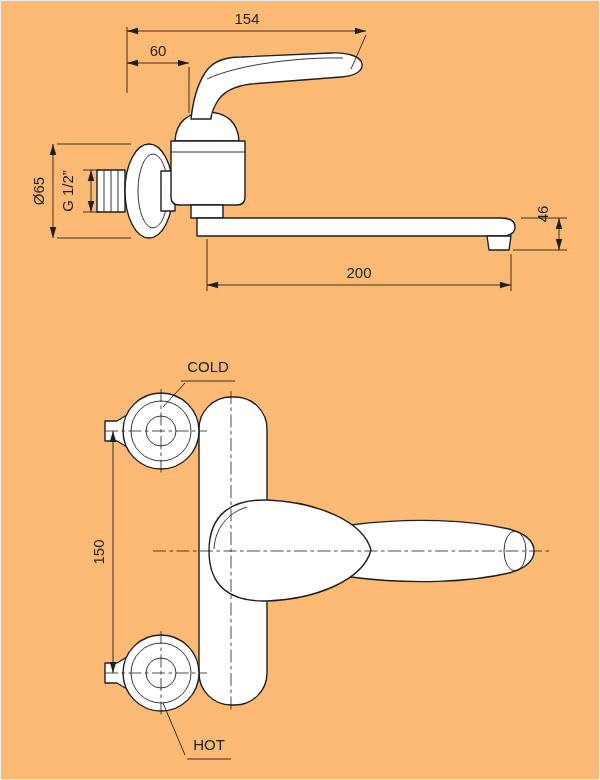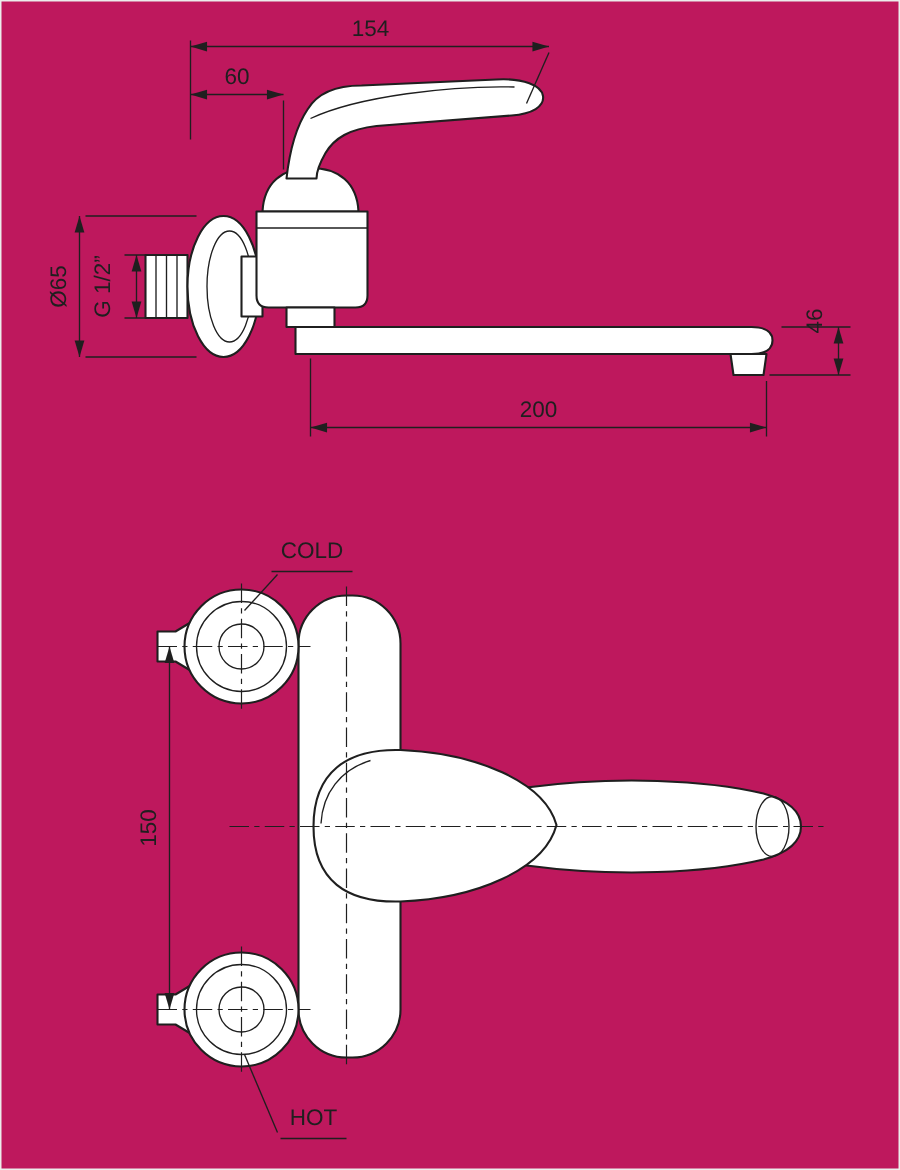--- a/index.html
+++ b/index.html
@@ -1,17 +1,17 @@
 <!DOCTYPE html>
 <html><head>
 <meta charset="utf-8">
 <style>
   html,body{margin:0;padding:0;background:#ffffff;}
   .canvas{
-    width:600px;height:780px;background:#be185d;position:relative;
+    width:600px;height:780px;background:#fdba74;position:relative;
     box-sizing:border-box;border:1px solid #ececec;
   }
   svg{display:block;}
   svg text{
     font-family:"Liberation Sans","DejaVu Sans",sans-serif;
     font-size:15px;fill:#1f1f1f;text-anchor:middle;
   }
   .o  {fill:#ffffff;stroke:#1f1f1f;stroke-width:1.4;stroke-linejoin:round;}
   .t  {fill:none;stroke:#1f1f1f;stroke-width:0.9;}
   .d  {fill:none;stroke:#1f1f1f;stroke-width:0.9;}

